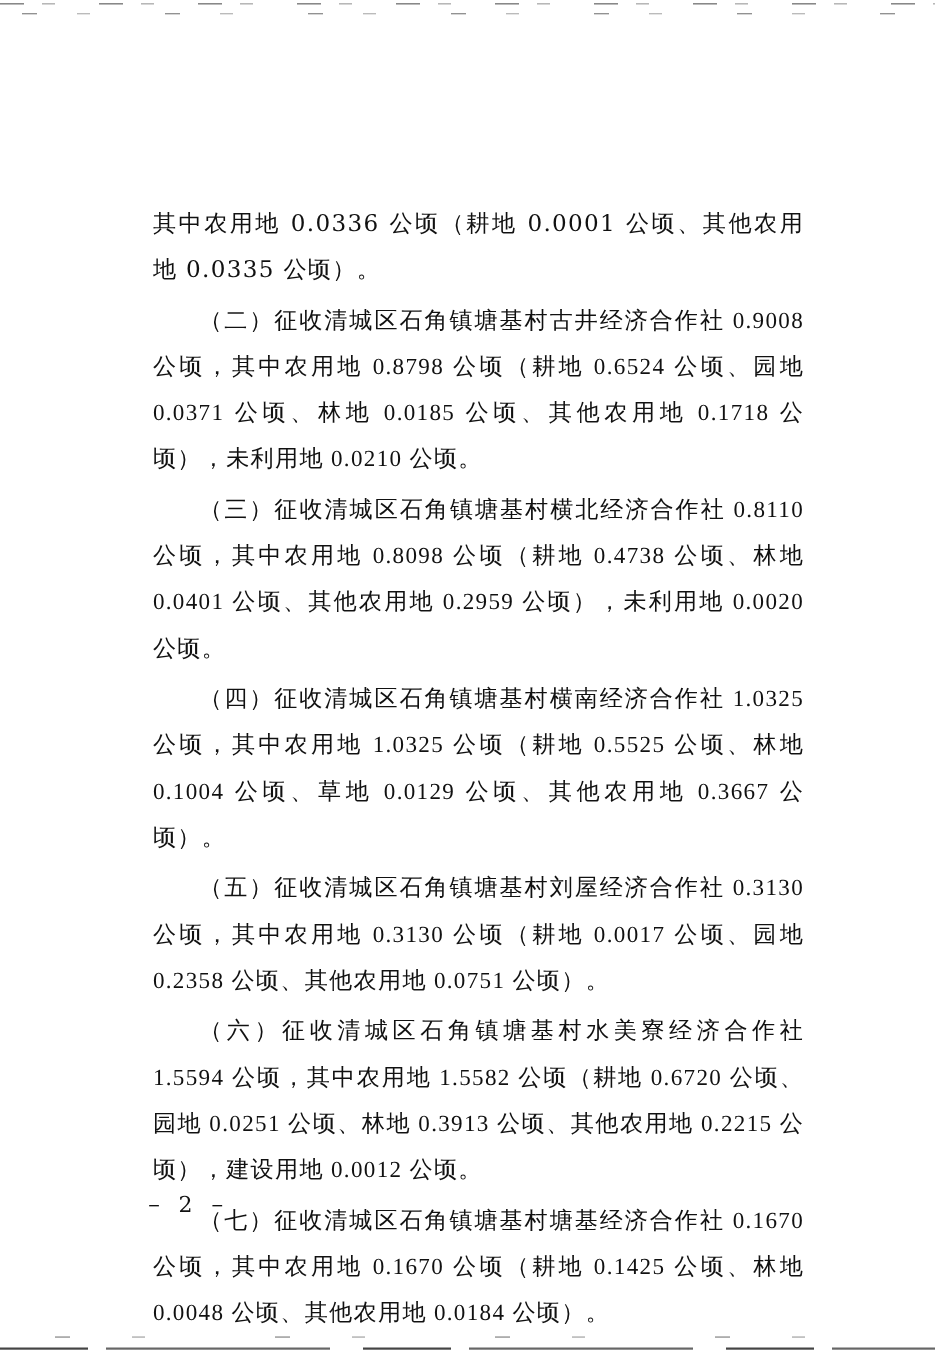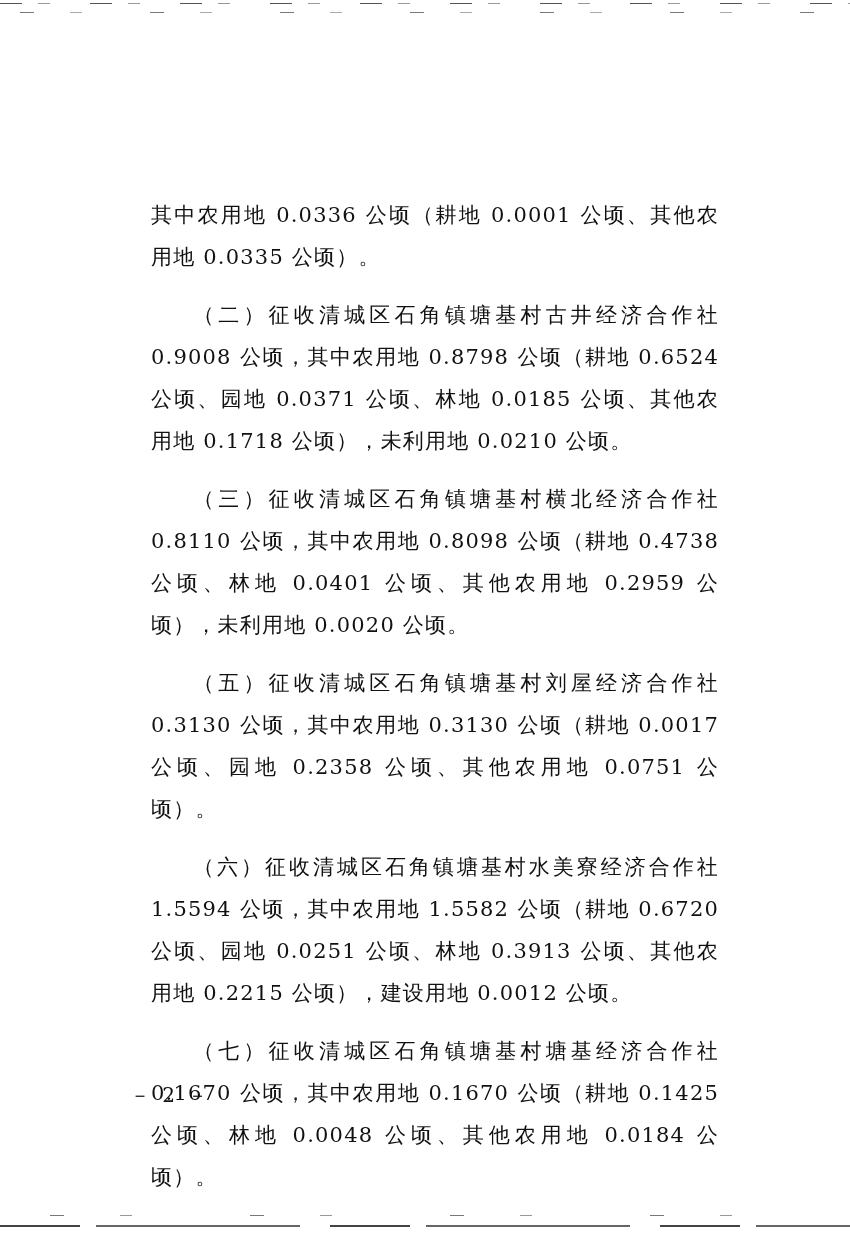--- a/index.html
+++ b/index.html
@@ -23,39 +23,40 @@
     background: repeating-linear-gradient(90deg, #444 0 80px, transparent 80px 96px, #666 96px 300px, transparent 300px 330px);
   }
   .scan-edge-bottom::before {
     content: ""; position: absolute; left: 0; top: -10px; width: 850px; height: 1px;
     background: repeating-linear-gradient(90deg, transparent 0 50px, #777 50px 64px, transparent 64px 120px, #999 120px 132px, transparent 132px 200px);
   }
   .page-body {
     position: absolute; left: 135px; top: 178px; width: 600px;
   }
   .para {
-    margin: 16px; font-size: 21px; line-height: 42px;
+    margin: 4px; font-size: 21px; line-height: 42px;
     text-align: justify; letter-spacing: 1.2px;
   }
-  .para.indent { text-indent: 42px; }
+  .para.indent { text-indent: 42px; font-family: Liberation Serif, serif; }
   .page-number {
     position: absolute; left: 130px; top: 1082px;
     font-size: 20px; letter-spacing: 3px;
     font-family: "DejaVu Serif", serif;
   }
 </style>
 </head>
 <body>
 
 <div class="scan-edge-top"></div>
 
 <div class="page-body">
   <p class="para">其中农用地 0.0336 公顷（耕地 0.0001 公顷、其他农用地 0.0335 公顷）。</p>
   <p class="para indent">（二）征收清城区石角镇塘基村古井经济合作社 0.9008 公顷，其中农用地 0.8798 公顷（耕地 0.6524 公顷、园地 0.0371 公顷、林地 0.0185 公顷、其他农用地 0.1718 公顷），未利用地 0.0210 公顷。</p>
   <p class="para indent">（三）征收清城区石角镇塘基村横北经济合作社 0.8110 公顷，其中农用地 0.8098 公顷（耕地 0.4738 公顷、林地 0.0401 公顷、其他农用地 0.2959 公顷），未利用地 0.0020 公顷。</p>
+  <p class="para indent">（四）征收清城区石角镇塘基村横南经济合作社 1.0325 公顷，其中农用地 1.0325 公顷（耕地 0.5525 公顷、林地 0.1004 公顷、草地 0.0129 公顷、其他农用地 0.3667 公顷）。</p>
   <p class="para indent">（五）征收清城区石角镇塘基村刘屋经济合作社 0.3130 公顷，其中农用地 0.3130 公顷（耕地 0.0017 公顷、园地 0.2358 公顷、其他农用地 0.0751 公顷）。</p>
   <p class="para indent">（六）征收清城区石角镇塘基村水美寮经济合作社 1.5594 公顷，其中农用地 1.5582 公顷（耕地 0.6720 公顷、园地 0.0251 公顷、林地 0.3913 公顷、其他农用地 0.2215 公顷），建设用地 0.0012 公顷。</p>
   <p class="para indent">（七）征收清城区石角镇塘基村塘基经济合作社 0.1670 公顷，其中农用地 0.1670 公顷（耕地 0.1425 公顷、林地 0.0048 公顷、其他农用地 0.0184 公顷）。</p>
 </div>
 
 <div class="page-number">－ 2 －</div>
 
 <div class="scan-edge-bottom"></div>
 
 </body></html>

